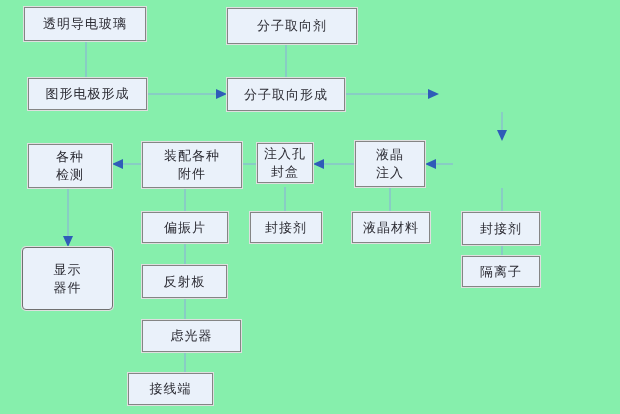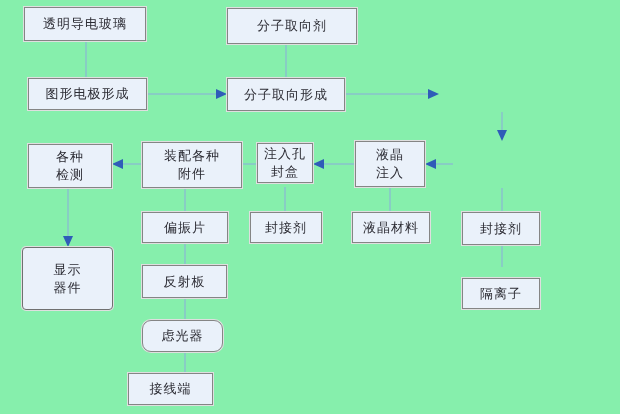--- a/index.html
+++ b/index.html
@@ -101,24 +101,24 @@
 
 
   <div class="node" style="left:142px; top:212px; width:86px; height:31px;">偏振片</div>
 
   <div class="node" style="left:250px; top:212px; width:72px; height:31px;">封接剂</div>
 
   <div class="node" style="left:352px; top:212px; width:78px; height:31px;">液晶材料</div>
 
   <div class="node" style="left:462px; top:212px; width:78px; height:33px;">封接剂</div>
 
-  <div class="node" style="left:462px; top:278px; width:78px; height:31px;">隔离子</div>
+  <div class="node" style="left:462px; top:256px; width:78px; height:31px;">隔离子</div>
 
   <div class="node" style="left:142px; top:265px; width:85px; height:33px;">反射板</div>
 
-  <div class="node" style="left:142px; top:320px; width:81px; height:32px;border-radius:9px;">虑光器</div>
+  <div class="node" style="left:142px; top:320px; width:99px; height:32px;">虑光器</div>
 
   <div class="node" style="left:128px; top:373px; width:85px; height:32px;">接线端</div>
 
   <div class="node terminal" style="left:22px; top:247px; width:91px; height:63px;">显示
 器件</div>
 
 </div>
 
 </body></html>

